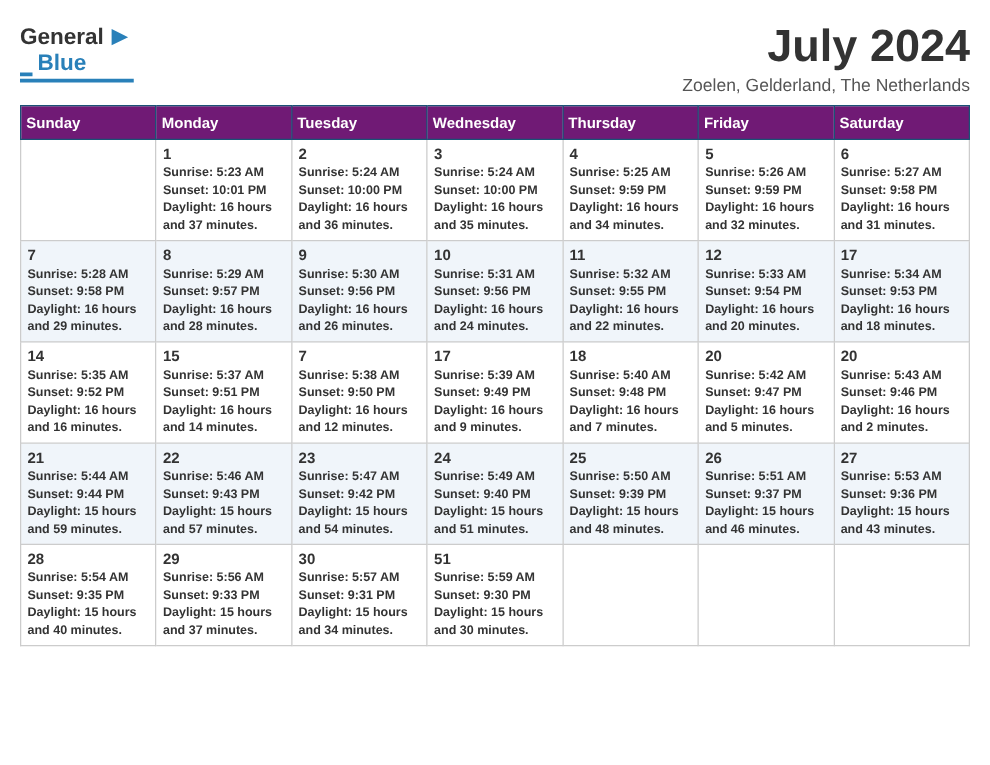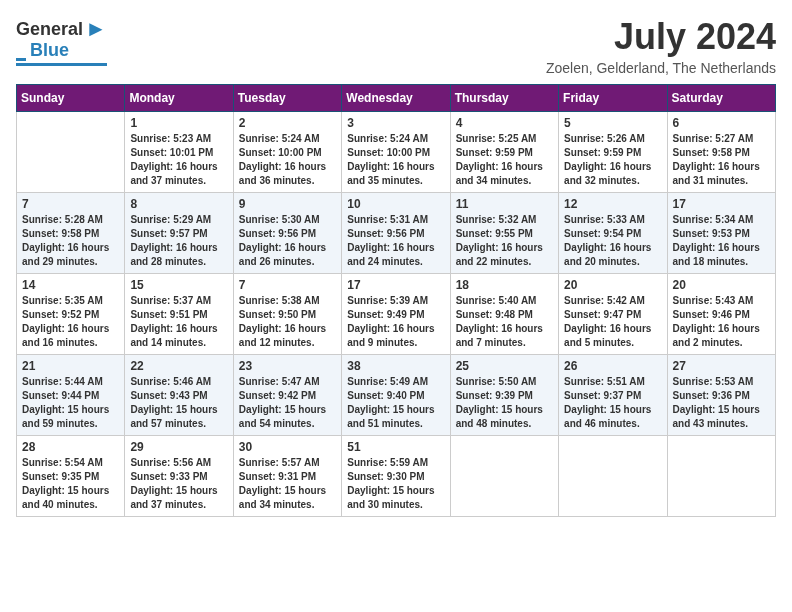--- a/index.html
+++ b/index.html
@@ -238,21 +238,21 @@
         </td>
         <td>
           <span class="day-number">22</span>
           <div class="cell-text">Sunrise: 5:46 AM<br>Sunset: 9:43 PM<br>Daylight: 15 hours and 57 minutes.</div>
         </td>
         <td>
           <span class="day-number">23</span>
           <div class="cell-text">Sunrise: 5:47 AM<br>Sunset: 9:42 PM<br>Daylight: 15 hours and 54 minutes.</div>
         </td>
         <td>
-          <span class="day-number">38</span>
+          <span class="day-number">24</span>
           <div class="cell-text">Sunrise: 5:49 AM<br>Sunset: 9:40 PM<br>Daylight: 15 hours and 51 minutes.</div>
         </td>
         <td>
           <span class="day-number">25</span>
           <div class="cell-text">Sunrise: 5:50 AM<br>Sunset: 9:39 PM<br>Daylight: 15 hours and 48 minutes.</div>
         </td>
         <td>
           <span class="day-number">26</span>
           <div class="cell-text">Sunrise: 5:51 AM<br>Sunset: 9:37 PM<br>Daylight: 15 hours and 46 minutes.</div>
         </td>

